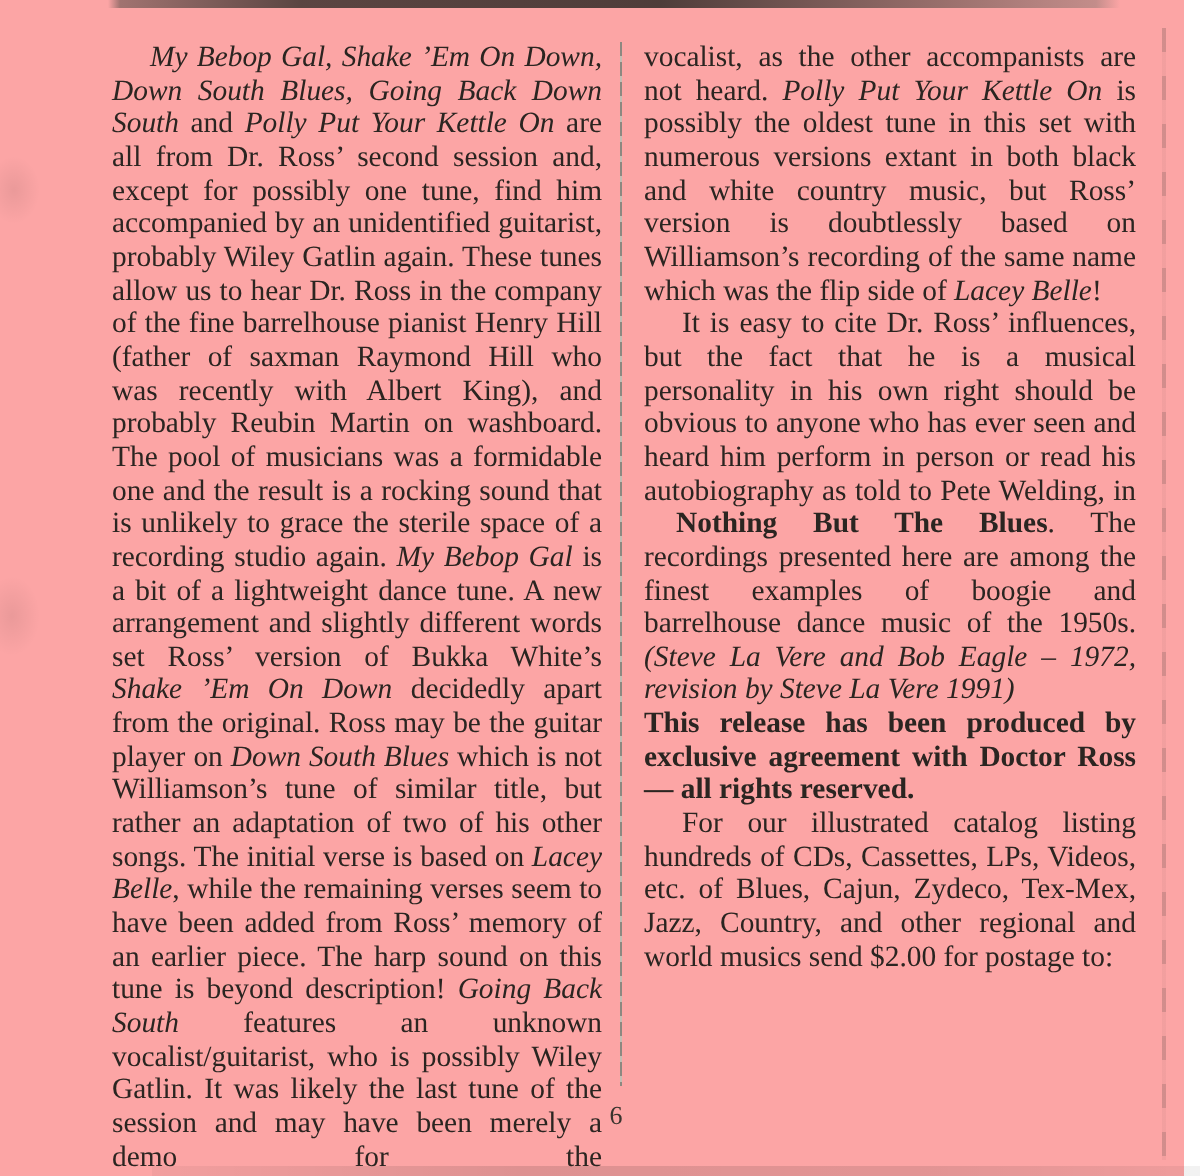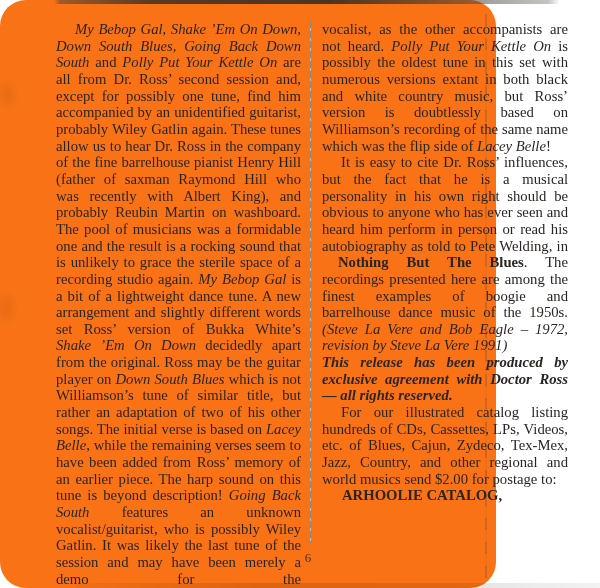--- a/index.html
+++ b/index.html
@@ -1,25 +1,24 @@
 <!DOCTYPE html>
 <html><head>
 <meta charset="utf-8">
 <style>
   html, body { margin: 0; padding: 0; }
   body {
     width: 600px; height: 588px; overflow: hidden;
     background: #ffffff;
   }
   .page {
-    position: relative; width: 496px; height: 588px;
-    background: #f97316;
+    position: relative; width: 592px; height: 588px;
+    background: #fca5a5;
     font-family: "Liberation Serif", "DejaVu Serif", serif;
     color: #2b2521;
-    border-radius: 26px;
   }
   
   .artifact-top {
     position: absolute; top: 0; left: 0; width: 600px; height: 4px;
     background: linear-gradient(to right,
       rgba(0,0,0,0) 0px, rgba(0,0,0,0) 54px,
       rgba(70,66,60,0.50) 60px, rgba(45,42,38,0.78) 150px,
       rgba(40,38,34,0.82) 330px, rgba(70,66,60,0.55) 470px,
       rgba(110,105,98,0.40) 548px, rgba(0,0,0,0) 560px);
   }
@@ -53,21 +52,21 @@
   }
 
   p.body {
     margin: 0; font-size: 14.7px; line-height: 16.65px;
     text-align: justify; text-justify: inter-word;
   }
   p.body i { font-style: italic; }
   p.body b { font-weight: bold; margin-left: 16px; }
   .indent { text-indent: 19px; }
   .cont { text-align-last: justify; }
-  .release { font-weight: bold; margin-top: 32px; font-style: italic; }
+  .release { font-weight: bold; margin-top: 32px; }
   .catalog { margin-top: 6px; }
   .address { margin-left: 20px; font-weight: bold; }
   .address .addr-line { font-size: 14.7px; line-height: 16.65px; }
 
   .page-number {
     position: absolute; left: 296px; top: 550px; width: 24px;
     text-align: center; font-size: 13px; color: #3a342e;
   }
 </style>
 </head>
@@ -86,19 +85,18 @@
     </div>
 
     <div class="divider"></div>
 
     <div class="col right-col">
       <p class="body"><span>vocalist, as the other accompanists are not heard. </span><i>Polly Put Your Kettle On</i><span> is possibly the oldest tune in this set with numerous versions extant in both black and white country music, but Ross’ version is doubtlessly based on Williamson’s recording of the same name which was the flip side of </span><i>Lacey Belle</i><span>!</span></p>
       <p class="body indent"><span>It is easy to cite Dr. Ross’ influences, but the fact that he is a musical personality in his own right should be obvious to anyone who has ever seen and heard him perform in person or read his autobiography as told to Pete Welding, in </span><b>Nothing But The Blues</b><span>. The recordings presented here are among the finest examples of boogie and barrelhouse dance music of the 1950s. </span><i>(Steve La Vere and Bob Eagle – 1972, revision by Steve La Vere 1991)</i></p>
       <p class="body release">This release has been produced by exclusive agreement with Doctor Ross — all rights reserved.</p>
       <p class="body indent catalog">For our illustrated catalog listing hundreds of CDs, Cassettes, LPs, Videos, etc. of Blues, Cajun, Zydeco, Tex-Mex, Jazz, Country, and other regional and world musics send $2.00 for postage to:</p>
       <div class="address">
-        <div class="addr-line">ARHOOLIE CATALOG,</div>
       </div>
     </div>
   </div>
 
   <div class="page-number">6</div>
 </div>
 
 </body></html>

